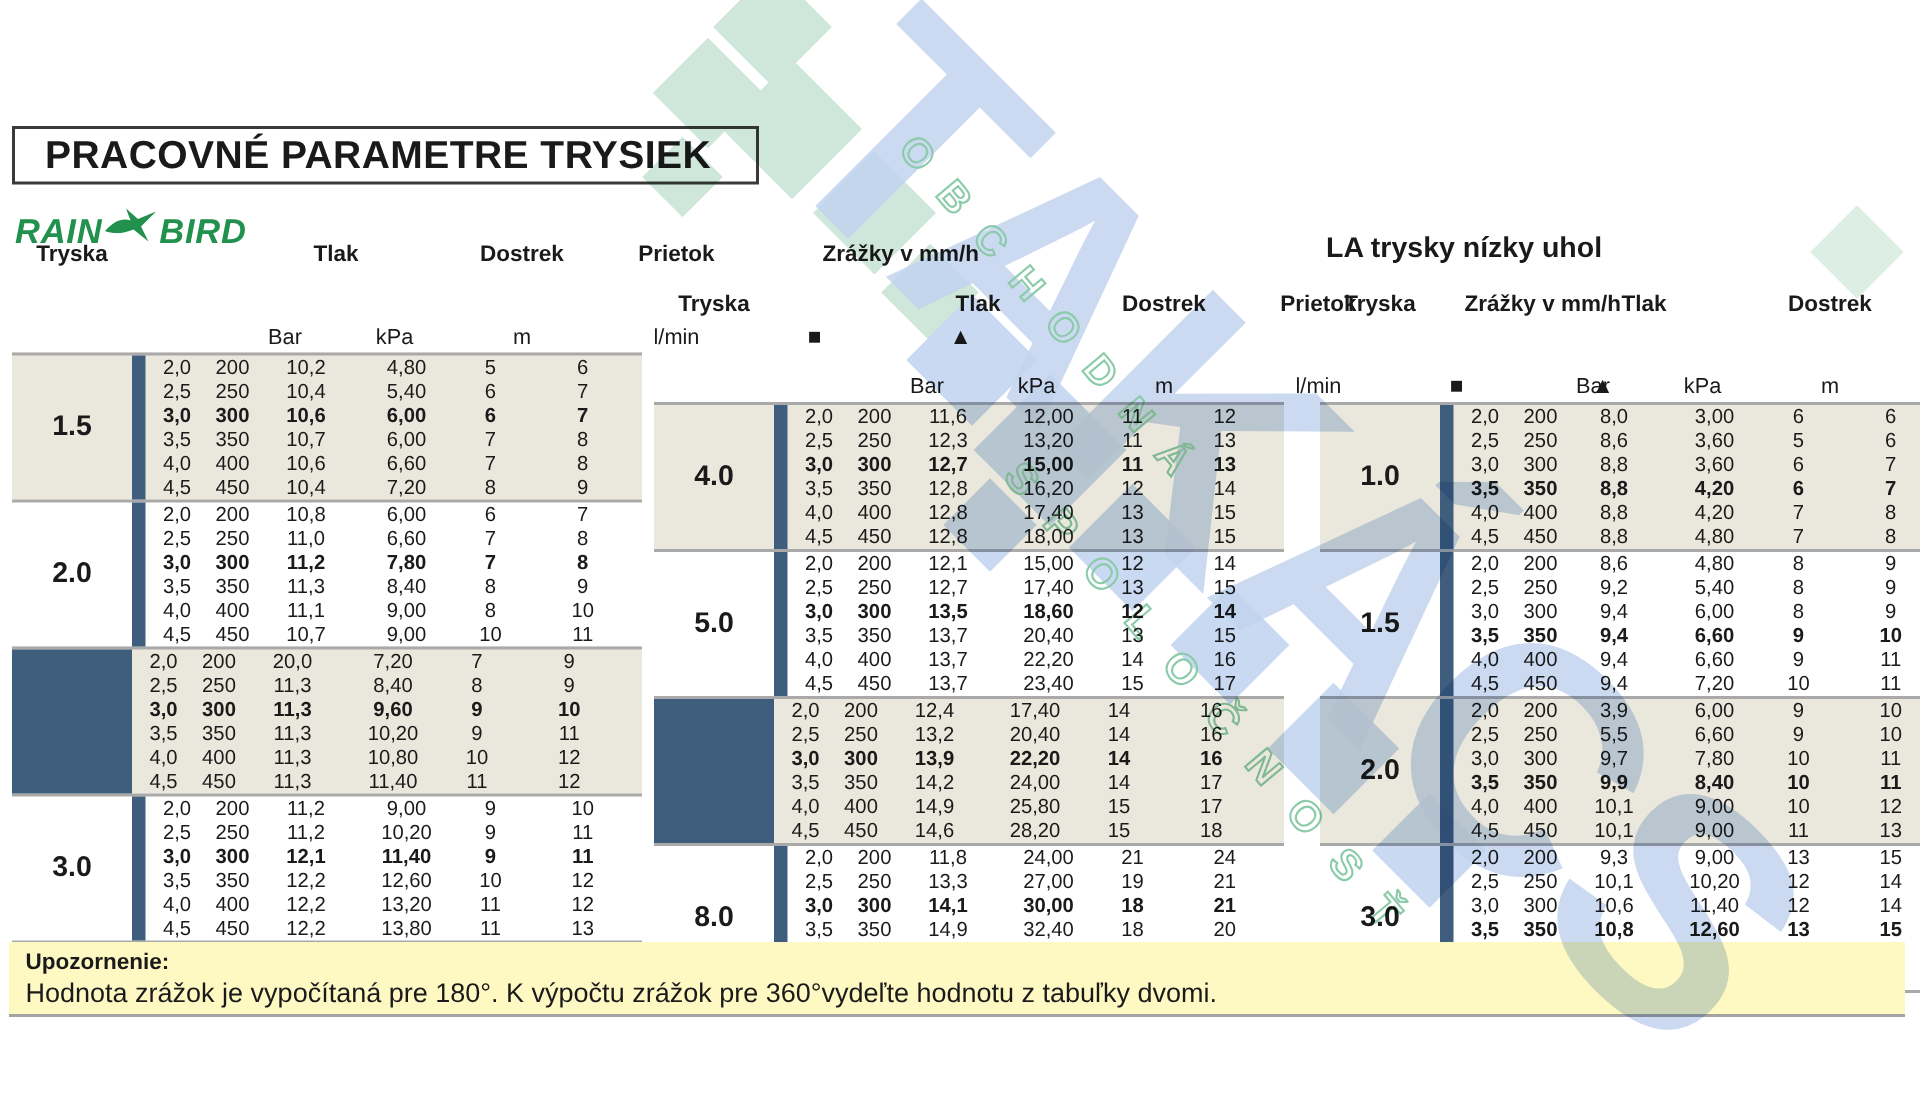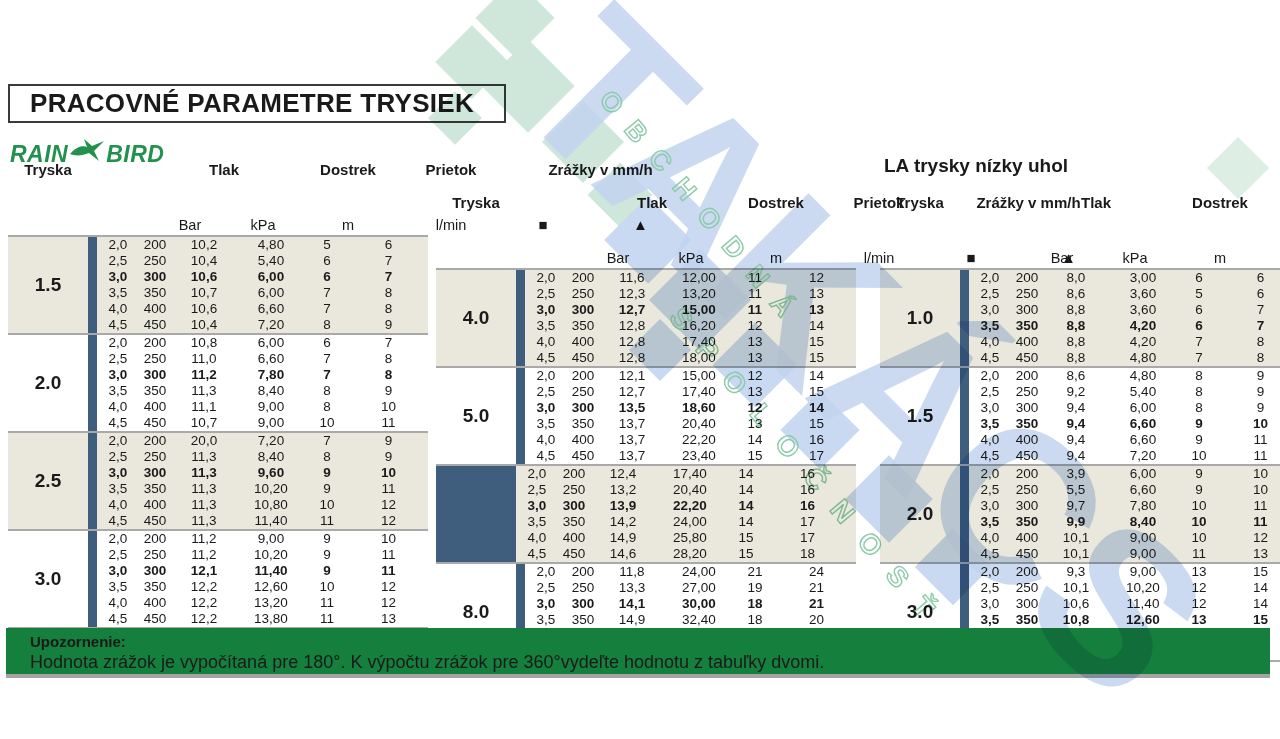--- a/index.html
+++ b/index.html
@@ -32,22 +32,22 @@
   .shade{background:#eae8dc;}
   .nozzle{display:flex;align-items:center;justify-content:center;
           font-size:19px;font-weight:bold;}
   .vbar{background:#3f5e7d;}
   .rows{display:flex;flex-direction:column;}
   .drow{display:grid;grid-template-columns:42px 32px 66px 68px 44px 79px;height:16px;}
   .drow span{display:flex;align-items:center;justify-content:center;
              font-size:13.5px;line-height:16px;}
   .boldrow span{font-weight:bold;}
   .footer{position:absolute;left:6px;top:628px;width:1264px;height:50px;
-          background:#15803d;border-bottom:4px solid #a3a3a3;box-sizing:border-box;
-          padding:4px 0 0 24px;}
+          background:#fef9c3;border-bottom:2px solid #a3a3a3;box-sizing:border-box;
+          padding:4px 0 0 11px;}
   .footer-label{font-size:15px;font-weight:bold;line-height:20px;}
   .footer-text{font-size:18px;line-height:21px;}
 </style>
 </head>
 <body>
 
 <div class="page">
 
   <div class="content">
     <div class="title-box">
@@ -178,21 +178,20 @@
               <span>4,5</span>
               <span>450</span>
               <span>10,7</span>
               <span>9,00</span>
               <span>10</span>
               <span>11</span>
             </div>
           </div>
         </div>
         <div class="block shade">
-          <div class="nozzle">2.5</div>
           <div class="vbar"></div>
           <div class="rows">
             <div class="drow">
               <span>2,0</span>
               <span>200</span>
               <span>20,0</span>
               <span>7,20</span>
               <span>7</span>
               <span>9</span>
             </div>

